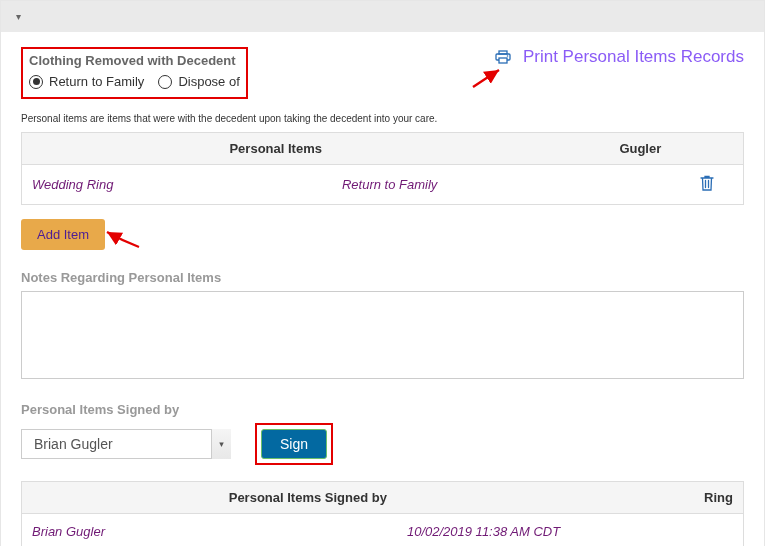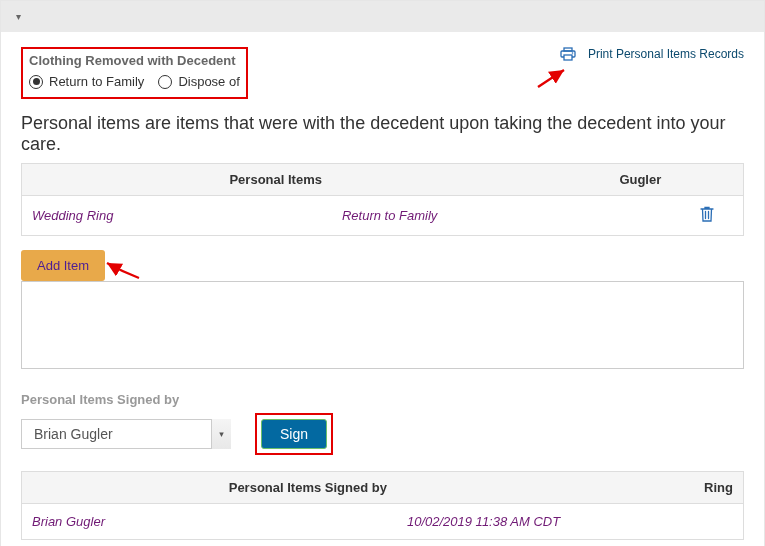--- a/index.html
+++ b/index.html
@@ -66,34 +66,34 @@
     margin-right: 2px;
   }
   .radio.checked::after {
     content: "";
     width: 7px;
     height: 7px;
     background: #333;
     border-radius: 50%;
   }
   .print-link {
-    color: #0c4a6e;
-    font-size: 12px;
+    color: #8b5cf6;
+    font-size: 17px;
     display: flex;
     align-items: center;
     gap: 12px;
     position: relative;
   }
   .arrow {
     position: absolute;
     pointer-events: none;
   }
   .helper-text {
     color: #333;
-    font-size: 18px;
+    font-size: 10px;
     margin: 14px 0 8px;
   }
   .items-table, .sig-table {
     width: 100%;
     border-collapse: collapse;
     border: 1px solid #ddd;
   }
   .items-table th, .sig-table th {
     background: #f5f5f5;
     text-align: right;
@@ -261,20 +261,21 @@
       <svg class="arrow" style="left:80px; top:24px" width="40" height="20">
         <defs>
             <marker id="ah2" markerWidth="8" markerHeight="8" refX="6" refY="3" orient="auto">
               <path d="M0,0 L6,3 L0,6 Z" fill="#e30000"></path>
             </marker>
           </defs>
         <path d="M38,18 Q22,12 6,3" stroke="#e30000" stroke-width="2.4" fill="none" marker-end="url(#ah2)"></path>
       </svg>
     </div>
 
+    <div class="notes-label">Notes Regarding Personal Items</div>
     <textarea class="notes-box" value="" style=""></textarea>
 
     <div class="notes-label" style="color:#999">Personal Items Signed by</div>
 
     <div class="sign-row">
       <div class="select-wrap">
         <select>
           <option>Brian Gugler</option>
         </select>
         <span class="select-chevron">▾</span>

